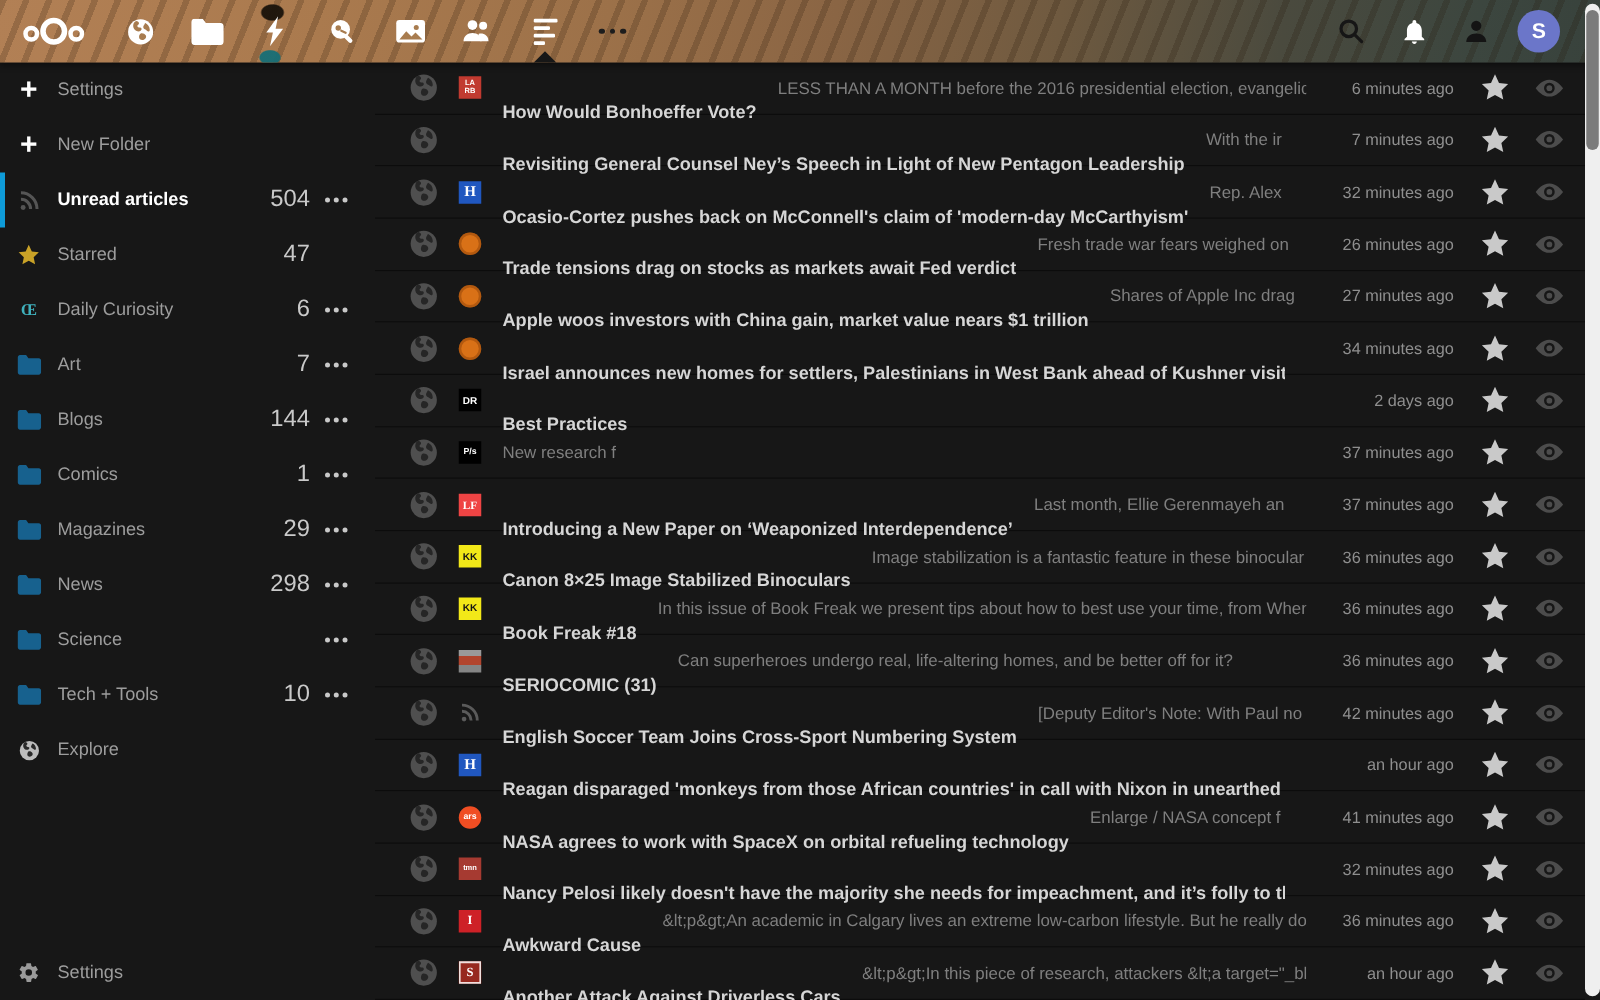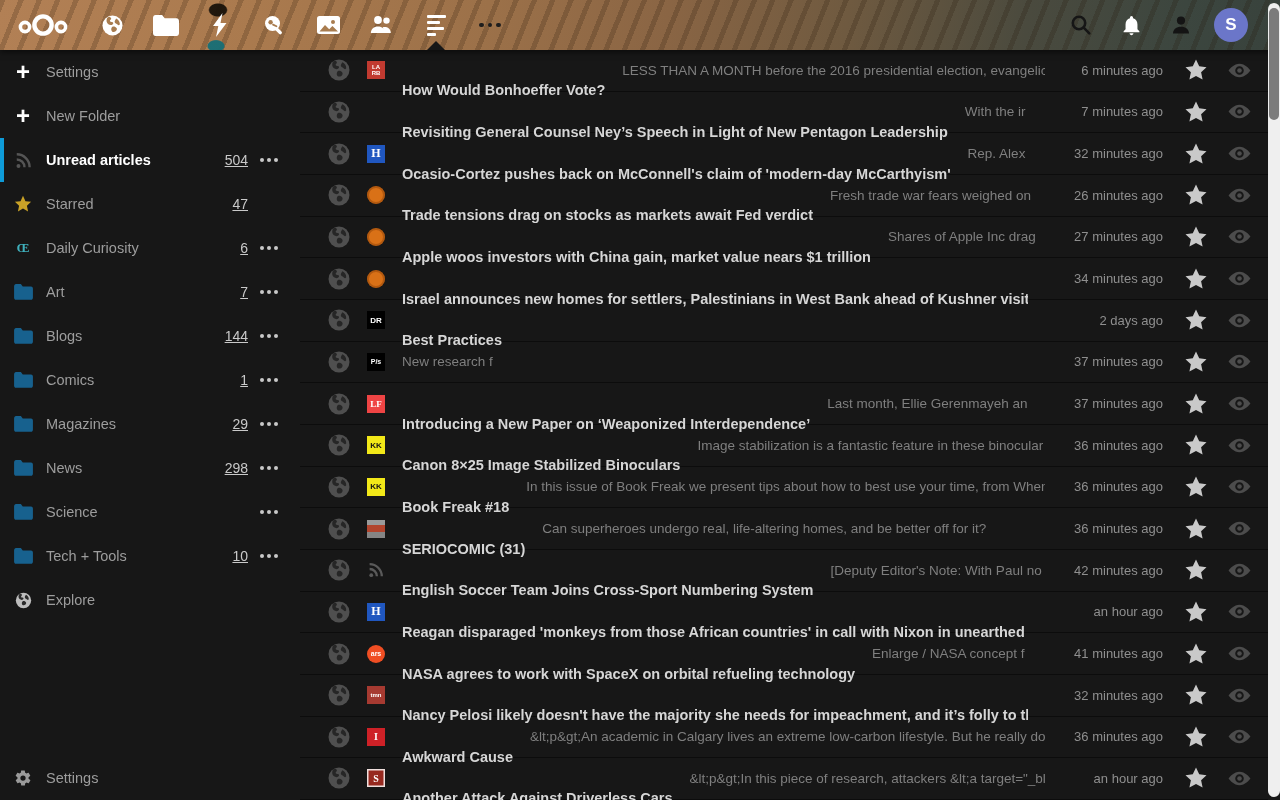--- a/index.html
+++ b/index.html
@@ -36,21 +36,21 @@
   .hslot { width:50px; height:50px; display:flex; align-items:center; justify-content:center; }
   #avatar { width:34px; height:34px; border-radius:50%; background:#6b76c9; color:#fff;
             display:flex; align-items:center; justify-content:center; font-size:17px; }
   
   #sidebar { position:absolute; top:50px; left:0; width:300px; bottom:0; background:#171717; z-index:2; }
   .sitem { position:relative; display:flex; align-items:center; height:44px; padding-right:14px; cursor:pointer; }
   .sicon { width:46px; display:flex; align-items:center; justify-content:center; flex:none; }
   .slabel { flex:1; min-width:0; font-size:14.5px; color:#9d9d9d; white-space:nowrap; overflow:hidden; }
   .sitem.active .slabel { color:#fff; font-weight:bold; }
   .sitem.active::before { content:""; position:absolute; left:0; top:0; width:4px; height:44px; background:#0e9bd8; }
-  .scount { color:#c9c9c9; font-size:14px; flex:none; text-align:right;text-decoration:underline; }
+  .scount { color:#c9c9c9; font-size:19px; flex:none; text-align:right; }
   .sdots { width:34px; display:flex; justify-content:center; gap:3px; flex:none; margin-left:4px; }
   .sdots i { width:4px; height:4px; border-radius:50%; background:#c9c9c9; }
   .plus { color:#fff; font-size:24px; font-weight:bold; line-height:20px; }
   .fav-oe { color:#3fb0bc; font-weight:bold; font-size:13px; font-family:"Liberation Serif",serif; }
   #settings { position:absolute; bottom:0; left:0; width:300px;align-items:center; }
   
   #list { position:absolute; top:50px; left:300px; right:12px; bottom:0; background:#171717; overflow:hidden; }
   .row { display:flex; align-items:center; height:41.66px; border-bottom:1px solid #0c0c0c;
          padding:0 16px 0 26px; background:#171717; cursor:pointer; }
   .globe { width:26px; height:26px; flex:none; }

